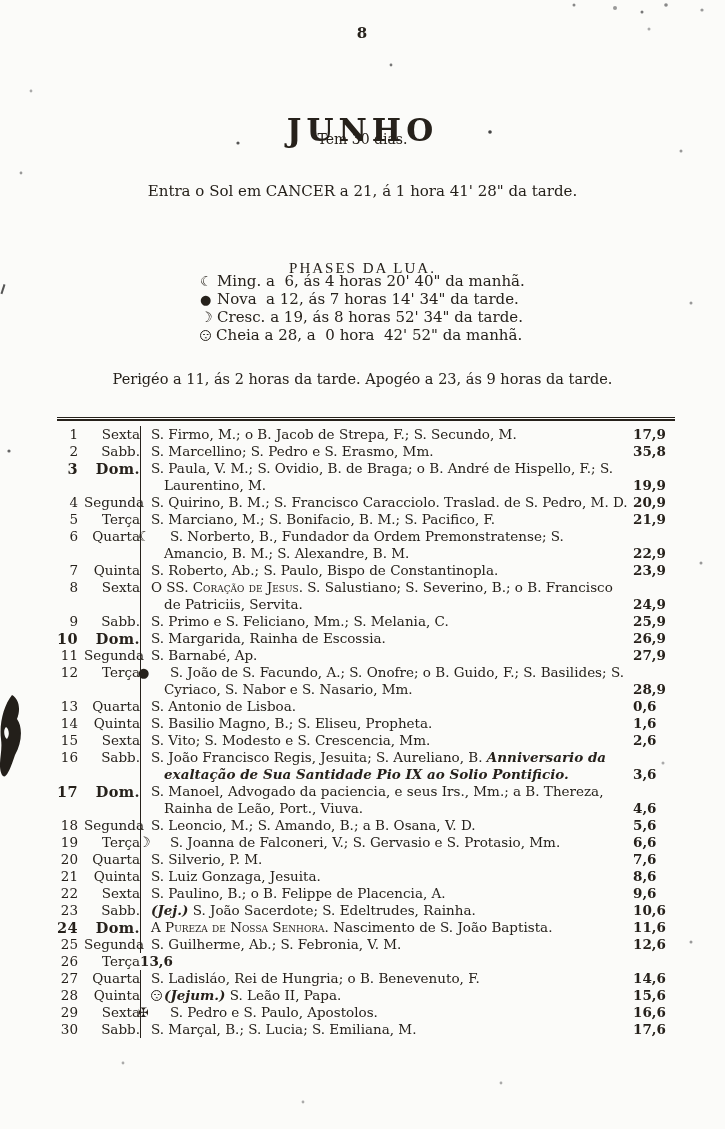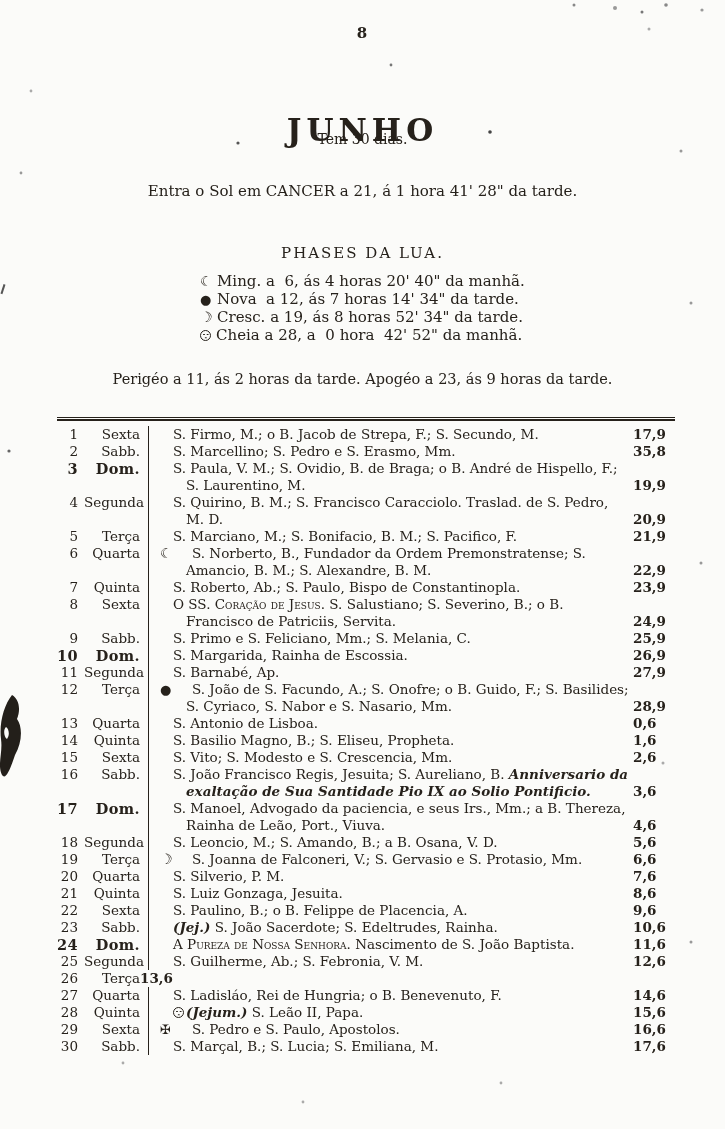--- a/index.html
+++ b/index.html
@@ -15,21 +15,21 @@
     background:var(--paper);
     color:var(--ink);
     font-family:"DejaVu Serif", serif;
     overflow:hidden;
   }
   .centered{position:absolute;left:0;width:100%;text-align:center;}
   .page-number{top:24px;font-size:15px;font-weight:700;letter-spacing:1px;}
   .month-title{top:76px;font-size:31px;font-weight:700;letter-spacing:5px;margin-top:36px;}
   .days-line{top:131px;font-size:14px;}
   .sun-line{top:182px;font-size:15px;}
-  .phases-title{top:244px;font-size:15px;letter-spacing:2px;}
+  .phases-title{top:260px;font-size:15px;letter-spacing:2px;font-family:Liberation Serif, serif;}
   .apsides-line{top:371px;font-size:14.5px;}
 
   .phases-list{position:absolute;top:272px;left:200px;font-size:15px;}
   .phase-line{display:flex;align-items:baseline;height:18px;white-space:pre;}
   .phase-icon,.row-icon{
     font-family:"DejaVu Sans", sans-serif;
     display:inline-block;width:17px;flex:none;
     font-size:14px;line-height:1;
   }
   .icon-waning-moon::before{content:"\263E";}
@@ -47,21 +47,21 @@
   }
 
   .calendar{
     position:absolute;top:417px;left:57px;width:618px;
     font-size:13.5px;line-height:17px;
   }
   .top-rule{height:4px;border-top:1.5px solid var(--ink);border-bottom:2.6px solid var(--ink);margin-bottom:5px;}
   .cal-row{display:flex;align-items:stretch;}
   .cal-row .day{width:21px;flex:none;text-align:right;}
   .cal-row .weekday{width:62px;flex:none;padding-left:6px;text-align:right;}
-  .cal-row .entry{flex:1;border-left:1.4px solid var(--ink);padding:0 4px 0 24px;margin-left:8px;}
+  .cal-row .entry{flex:1;border-left:1.4px solid var(--ink);padding:0 4px 0 10px;}
   .entry-inner{padding-left:13px;text-indent:-13px;}
   .cal-row .value{width:42px;flex:none;text-align:left;align-self:flex-end;padding-right:2px;font-weight:bold;}
   .cal-row.bold .day,.cal-row.bold .weekday{font-weight:700;font-size:14.5px;letter-spacing:.4px;}
   .seg-i{font-style:italic;font-weight:bold;}
   .seg-sc{font-variant:small-caps;}
   .row-icon{margin-right:2px;}
 
   .ink-blot{position:absolute;left:0;top:693px;}
   .speckles{position:absolute;left:0;top:0;width:2px;height:2px;border-radius:50%;
     background:transparent;

